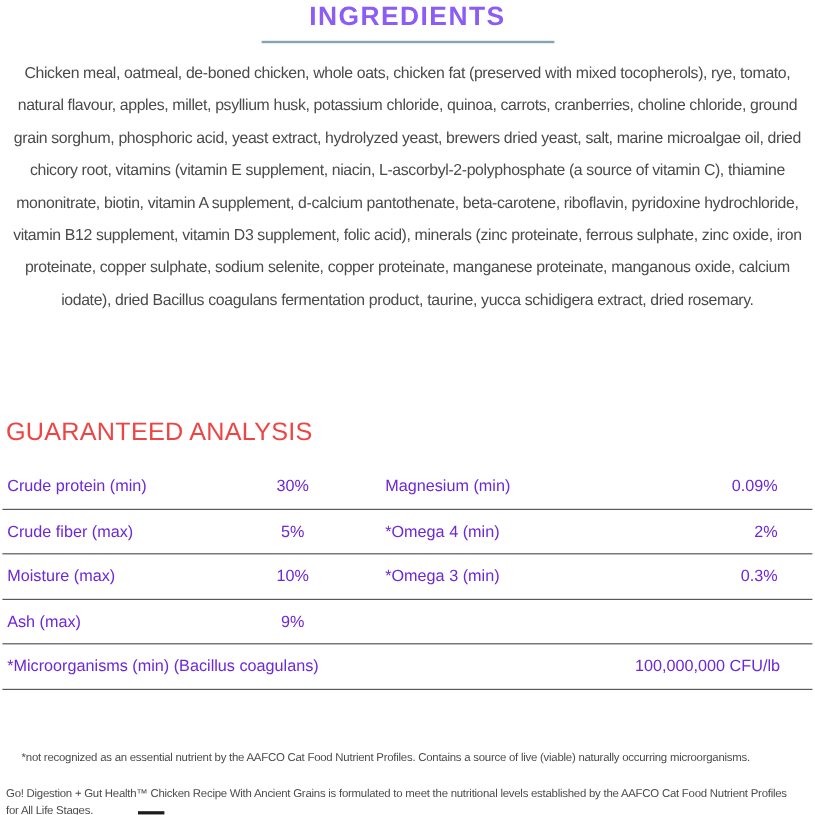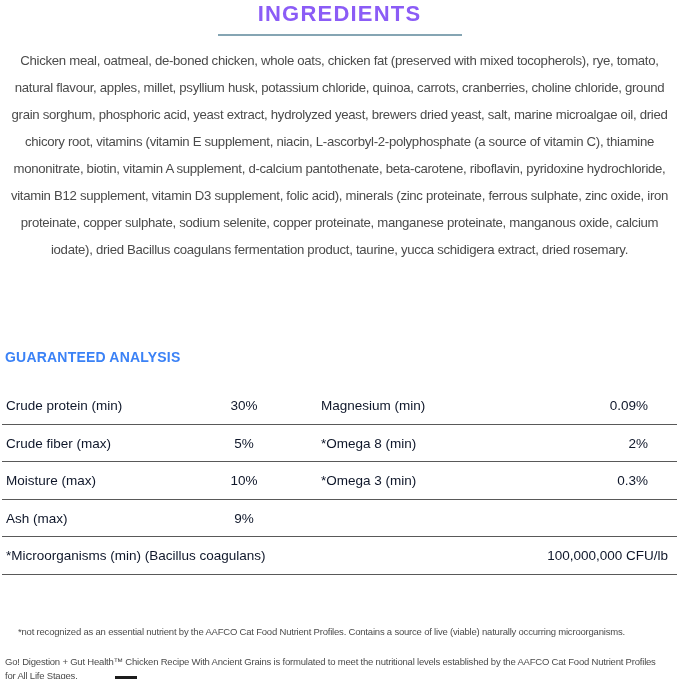--- a/index.html
+++ b/index.html
@@ -15,34 +15,34 @@
   .ing-rule {
     position:absolute; top:34px; left:50%; transform:translateX(-50%);
     width:244px; height:2px; background:#85a5b3;
   }
   .ing-text {
     position:absolute; top:47px; left:6px; right:6px; text-align:center;
     font-size:13.2px; letter-spacing:-0.3px; line-height:27px; color:#4b4b4b;
   }
   .ga-title {
     position:absolute; top:349px; left:5px;
-    font-size:14px; font-weight:700; letter-spacing:0.2px; color:#3b82f6;
+    font-size:21px; font-weight:400; letter-spacing:0.2px; color:#ef4444;
   }
   .ga-table { position:absolute; top:387px; left:2px; right:2px; }
   .ga-row {
     position:relative; height:37.5px; border-bottom:1px solid #595959;
-    font-size:13.5px; color:#0f172a;
+    font-size:13.5px; color:#6d28d9;
   }
   .ga-row > span { position:absolute; top:50%; transform:translateY(-50%); white-space:nowrap; }
   .l-label { left:4px; }
   .l-value { left:188px; width:108px; text-align:center; }
   .r-label { left:319px; }
   .r-value { left:534px; width:112px; text-align:right; }
   .f-label { left:4px; }
-  .f-value { right:9px; }
+  .f-value { right:27px; }
   .footnote {
     position:absolute; top:626px; left:18px; white-space:nowrap;
     font-size:9.5px; letter-spacing:-0.2px; color:#4b4b4b;
   }
   .statement {
     position:absolute; top:655px; left:5px; width:656px;
     font-size:9.5px; letter-spacing:-0.2px; line-height:13.5px; color:#4b4b4b;
   }
   .cut-fragment {
     position:absolute; left:115px; top:676px; width:22px; height:3px; background:#1c1c1c;
@@ -65,21 +65,21 @@
       <span class="l-label">Crude protein (min)</span>
       <span class="l-value">30%</span>
       <span class="r-label">Magnesium (min)</span>
       <span class="r-value">0.09%</span>
     </div>
 
 
     <div class="ga-row">
       <span class="l-label">Crude fiber (max)</span>
       <span class="l-value">5%</span>
-      <span class="r-label">*Omega 8 (min)</span>
+      <span class="r-label">*Omega 4 (min)</span>
       <span class="r-value">2%</span>
     </div>
 
     <div class="ga-row">
       <span class="l-label">Moisture (max)</span>
       <span class="l-value">10%</span>
       <span class="r-label">*Omega 3 (min)</span>
       <span class="r-value">0.3%</span>
     </div>
 

